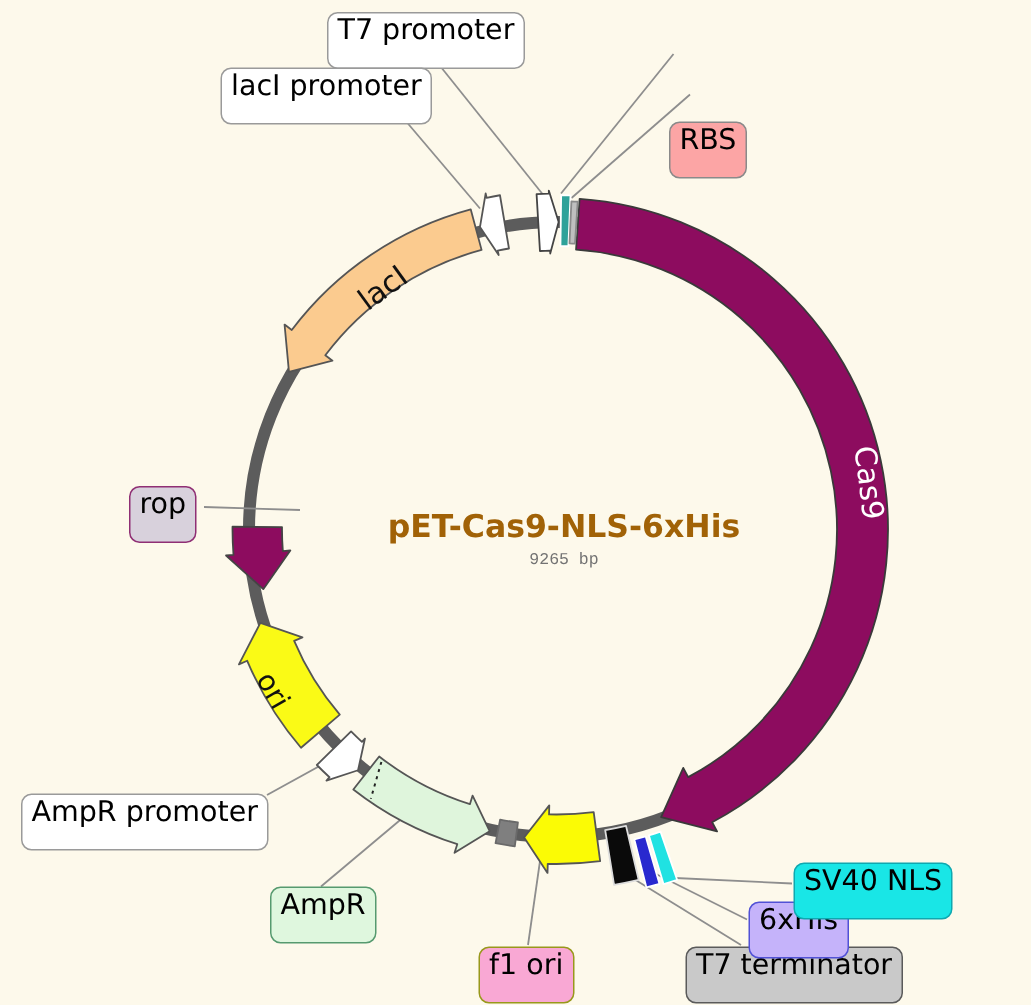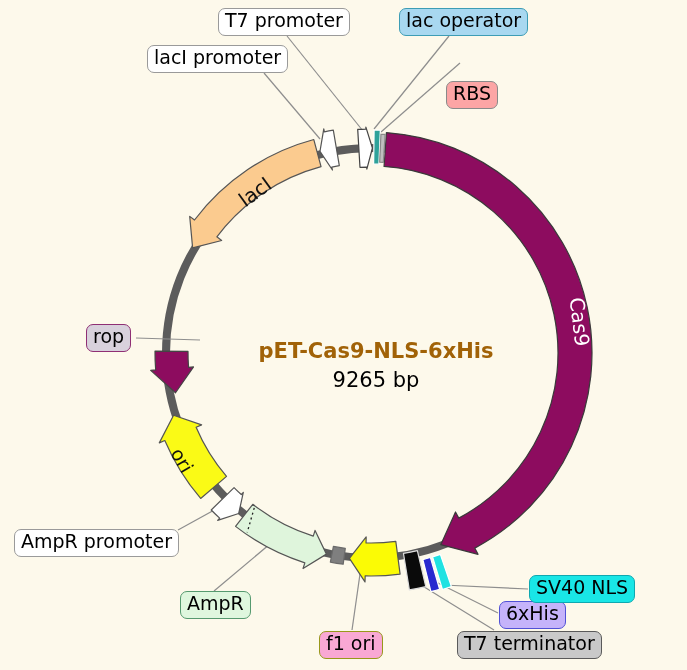--- a/index.html
+++ b/index.html
@@ -1,25 +1,25 @@
 <!DOCTYPE html>
 <html><head>
 <meta charset="utf-8">
 <style>
   html,body{margin:0;padding:0;background:#FDF9EB;}
   .stage{position:relative;width:687px;height:670px;background:#FDF9EB;overflow:hidden;
          font-family:"DejaVu Sans","Liberation Sans",sans-serif;}
   .stage svg{position:absolute;left:0;top:0;}
   .map-label{position:absolute;font-size:19px;line-height:1.15;color:#000;
-             padding:1px 6px 3px;border:1.6px solid #999;border-radius:7px;
+             padding:1px 6px 13px;border:1.6px solid #999;border-radius:7px;
              white-space:nowrap;background:#fff;}
   .plasmid-title{position:absolute;left:376px;top:339px;transform:translateX(-50%);
                  font-size:21px;font-weight:bold;color:#a16207;white-space:nowrap;}
   .plasmid-size{position:absolute;left:376px;top:368px;transform:translateX(-50%);
-                font-size:21px;color:#000000;white-space:nowrap;}
+                font-size:11px;color:#737373;white-space:nowrap;font-family:Liberation Mono, monospace;}
   .arc-text{font-family:"DejaVu Sans","Liberation Sans",sans-serif;}
 </style>
 </head>
 <body>
 
 <div class="stage">
 
   <svg id="map-svg" width="687" height="670" viewBox="0 0 687 670">
       <circle cx="371" cy="353" r="205" fill="none" stroke="#5C5C5C" stroke-width="8"></circle>
       <line x1="287" y1="36" x2="363" y2="131" stroke="#8E8E8E" stroke-width="1.2"></line>
@@ -51,21 +51,20 @@
       <path d="M451.4153341509178,586.5430881730313 A247,247 0 0 1 442.3908538452846,589.4579158904206 L432.5637727491726,556.9090529743303 A213,213 0 0 0 440.34601689937443,554.3954566026545 Z" fill="#20E2E2" stroke="#FFFFFF" stroke-width="1.2" stroke-linejoin="round"></path>
       <path d="M439.6318120856505,589.232246676528 A246,246 0 0 1 430.92929289936154,591.5885157600477 L422.8899975104228,559.5827392556511 A213,213 0 0 0 430.4251055863559,557.5425550491889 Z" fill="#2929CF" stroke="#FFFFFF" stroke-width="1.2" stroke-linejoin="round"></path>
       <path d="M425.80420882655727,586.6589366895585 A240,240 0 0 1 409.37148504604033,589.9127036175171 L403.45588110144246,553.3886618098165 A203,203 0 0 0 417.35522663246303,550.6365172832516 Z" fill="#0A0A0A" stroke="#DDDDDD" stroke-width="1.2" stroke-linejoin="round"></path>
       <line x1="254.2478855085027" y1="507.93528894917483" x2="247.2100635784239" y2="532.4437283405083" stroke="#222222" stroke-width="1.3" stroke-dasharray="2,3"></line>
     </svg>
 
   <div class="plasmid-title">pET-Cas9-NLS-6xHis</div>
   <div class="plasmid-size">9265 bp</div>
 
   <div class="map-label" style="left: 218px; top: 8px; background: rgb(255, 255, 255); border-color: rgb(154, 154, 154);">T7 promoter</div>
-  <div class="map-label" style="left: 399px; top: 8px; background: rgb(168, 216, 240); border-color: rgb(61, 157, 181);">lac operator</div>
   <div class="map-label" style="left: 446px; top: 36px; background: #fca5a5; border-color: rgb(138, 138, 138); margin-top: 45px;">RBS</div>
   <div class="map-label" style="left: 147px; top: 45px; background: rgb(255, 255, 255); border-color: rgb(154, 154, 154);">lacI promoter</div>
   <div class="map-label" style="left: 86px; top: 324px; background: rgb(216, 209, 220); border-color: rgb(143, 47, 116);">rop</div>
   <div class="map-label" style="left: 180px; top: 591px; background: rgb(223, 247, 222); border-color: rgb(86, 154, 111);">AmpR</div>
   <div class="map-label" style="left: 14px; top: 529px; background: rgb(255, 255, 255); border-color: rgb(154, 154, 154);">AmpR promoter</div>
   <div class="map-label" style="left: 319px; top: 631px; background: #f9a8d4; border-color: rgb(152, 152, 27);">f1 ori</div>
   <div class="map-label" style="left: 457px; top: 631px; background: rgb(201, 201, 201); border-color: rgb(90, 90, 90);">T7 terminator</div>
   <div class="map-label" style="left: 499px; top: 601px; background: rgb(197, 179, 250); border-color: rgb(81, 81, 214);">6xHis</div>
   <div class="map-label" style="left: 529px; top: 575px; background: rgb(25, 230, 230); border-color: rgb(15, 168, 176);">SV40 NLS</div>
 

